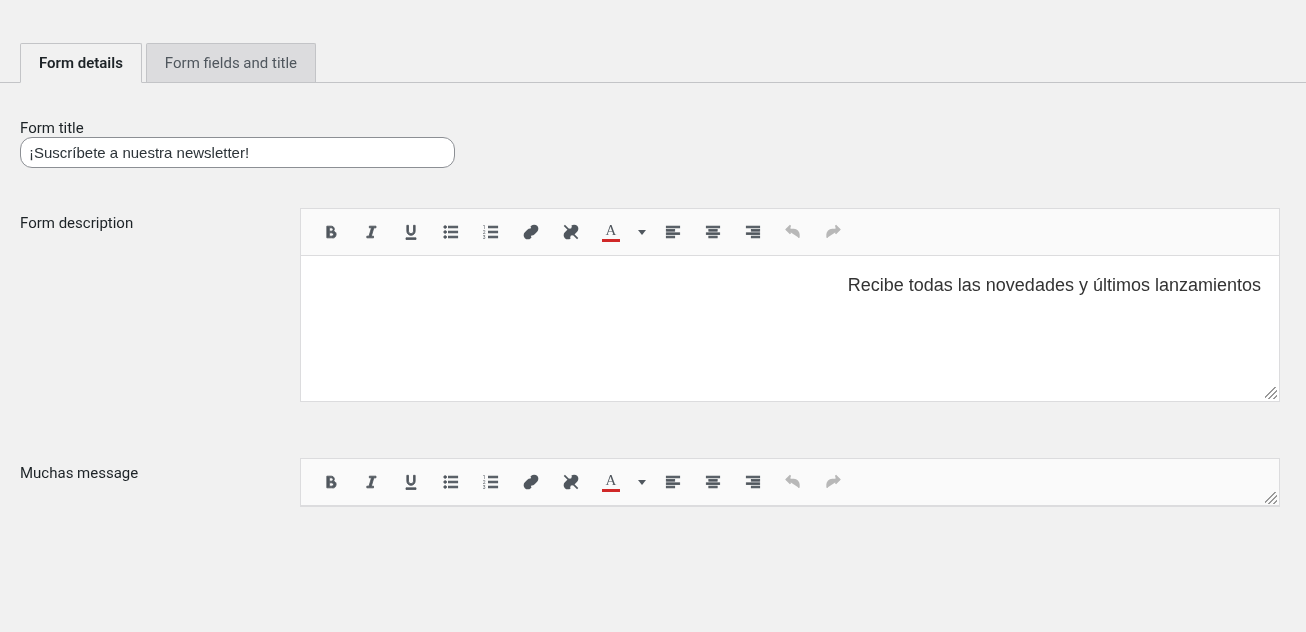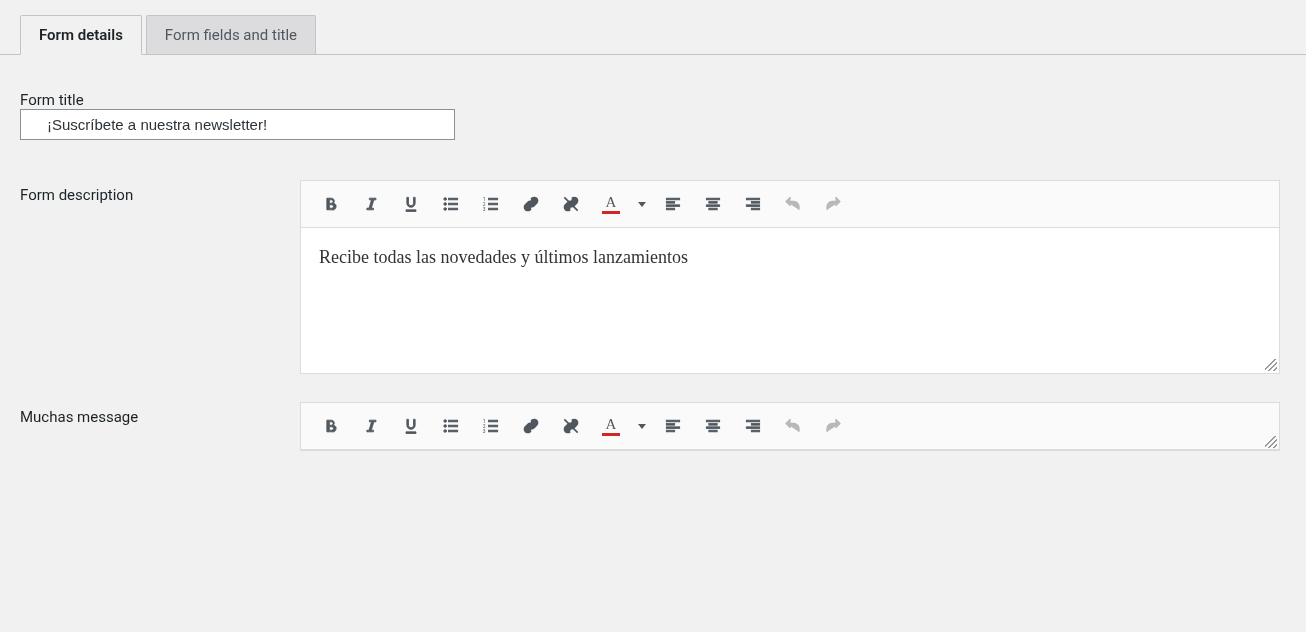--- a/index.html
+++ b/index.html
@@ -21,57 +21,58 @@
       padding: 10px 18px;
       background: #dcdcde;
       border: 1px solid #c3c4c7;
       border-bottom: none;
       margin-right: 4px;
       font-size: 15px;
       color: #50575e;
       cursor: pointer;
       border-top-left-radius: 2px;
       border-top-right-radius: 2px;
+      margin-top: 28px;
     }
     .tab.active {
       background: #f1f1f1;
       border-bottom: 1px solid #f1f1f1;
       margin-bottom: -1px;
       color: #1d2327;
       font-weight: 600;
     }
     .form-body {
       padding: 20px 20px;
     }
     .field-row {
       display: flex;
       align-items: flex-start;
-      margin-bottom: 28px;
+      margin-bottom: 56px;
     }
     .field-row.first {
       margin-bottom: 40px;
       margin-top: 10px;
       flex-direction: column;
     }
     .field-label {
       width: 280px;
       flex-shrink: 0;
       font-size: 15px;
       color: #1d2327;
       padding-top: 6px;
     }
     .field-control {
       flex: 1;
       max-width: 980px;
     }
     .text-input {
       width: 435px;
-      padding: 6px 26px;
+      padding: 6px 8px;
       border: 1px solid #8c8f94;
-      border-radius: 0;
+      border-radius: 12px;
       background: #fff;
       font-size: 15px;
       color: #2c3338;
     }
     .editor-wrap {
       border: 1px solid #dcdcde;
       background: #fff;
       position: relative;
     }
     .editor-toolbar {
@@ -104,25 +105,26 @@
     .color-a .underline { width: 18px; height: 3px; background: #d02828; margin-top: 1px; }
     .caret-down {
       width: 0; height: 0;
       border-left: 4px solid transparent;
       border-right: 4px solid transparent;
       border-top: 5px solid #50575e;
     }
     .editor-content {
       min-height: 145px;
       padding: 16px 18px;
-      font-family: Liberation Serif, serif;
+      font-family: Liberation Sans, sans-serif;
       font-size: 18px;
       line-height: 1.5;
       color: #333;
       outline: none;
+      text-align: right;
     }
     .editor-content.success { color: #539a63; }
     .resize-grip {
       position: absolute;
       right: 2px;
       bottom: 2px;
       width: 12px;
       height: 12px;
       background:
         linear-gradient(135deg, transparent 0 40%, #999 40% 48%, transparent 48% 60%, #999 60% 68%, transparent 68% 80%, #999 80% 88%, transparent 88% 100%);

